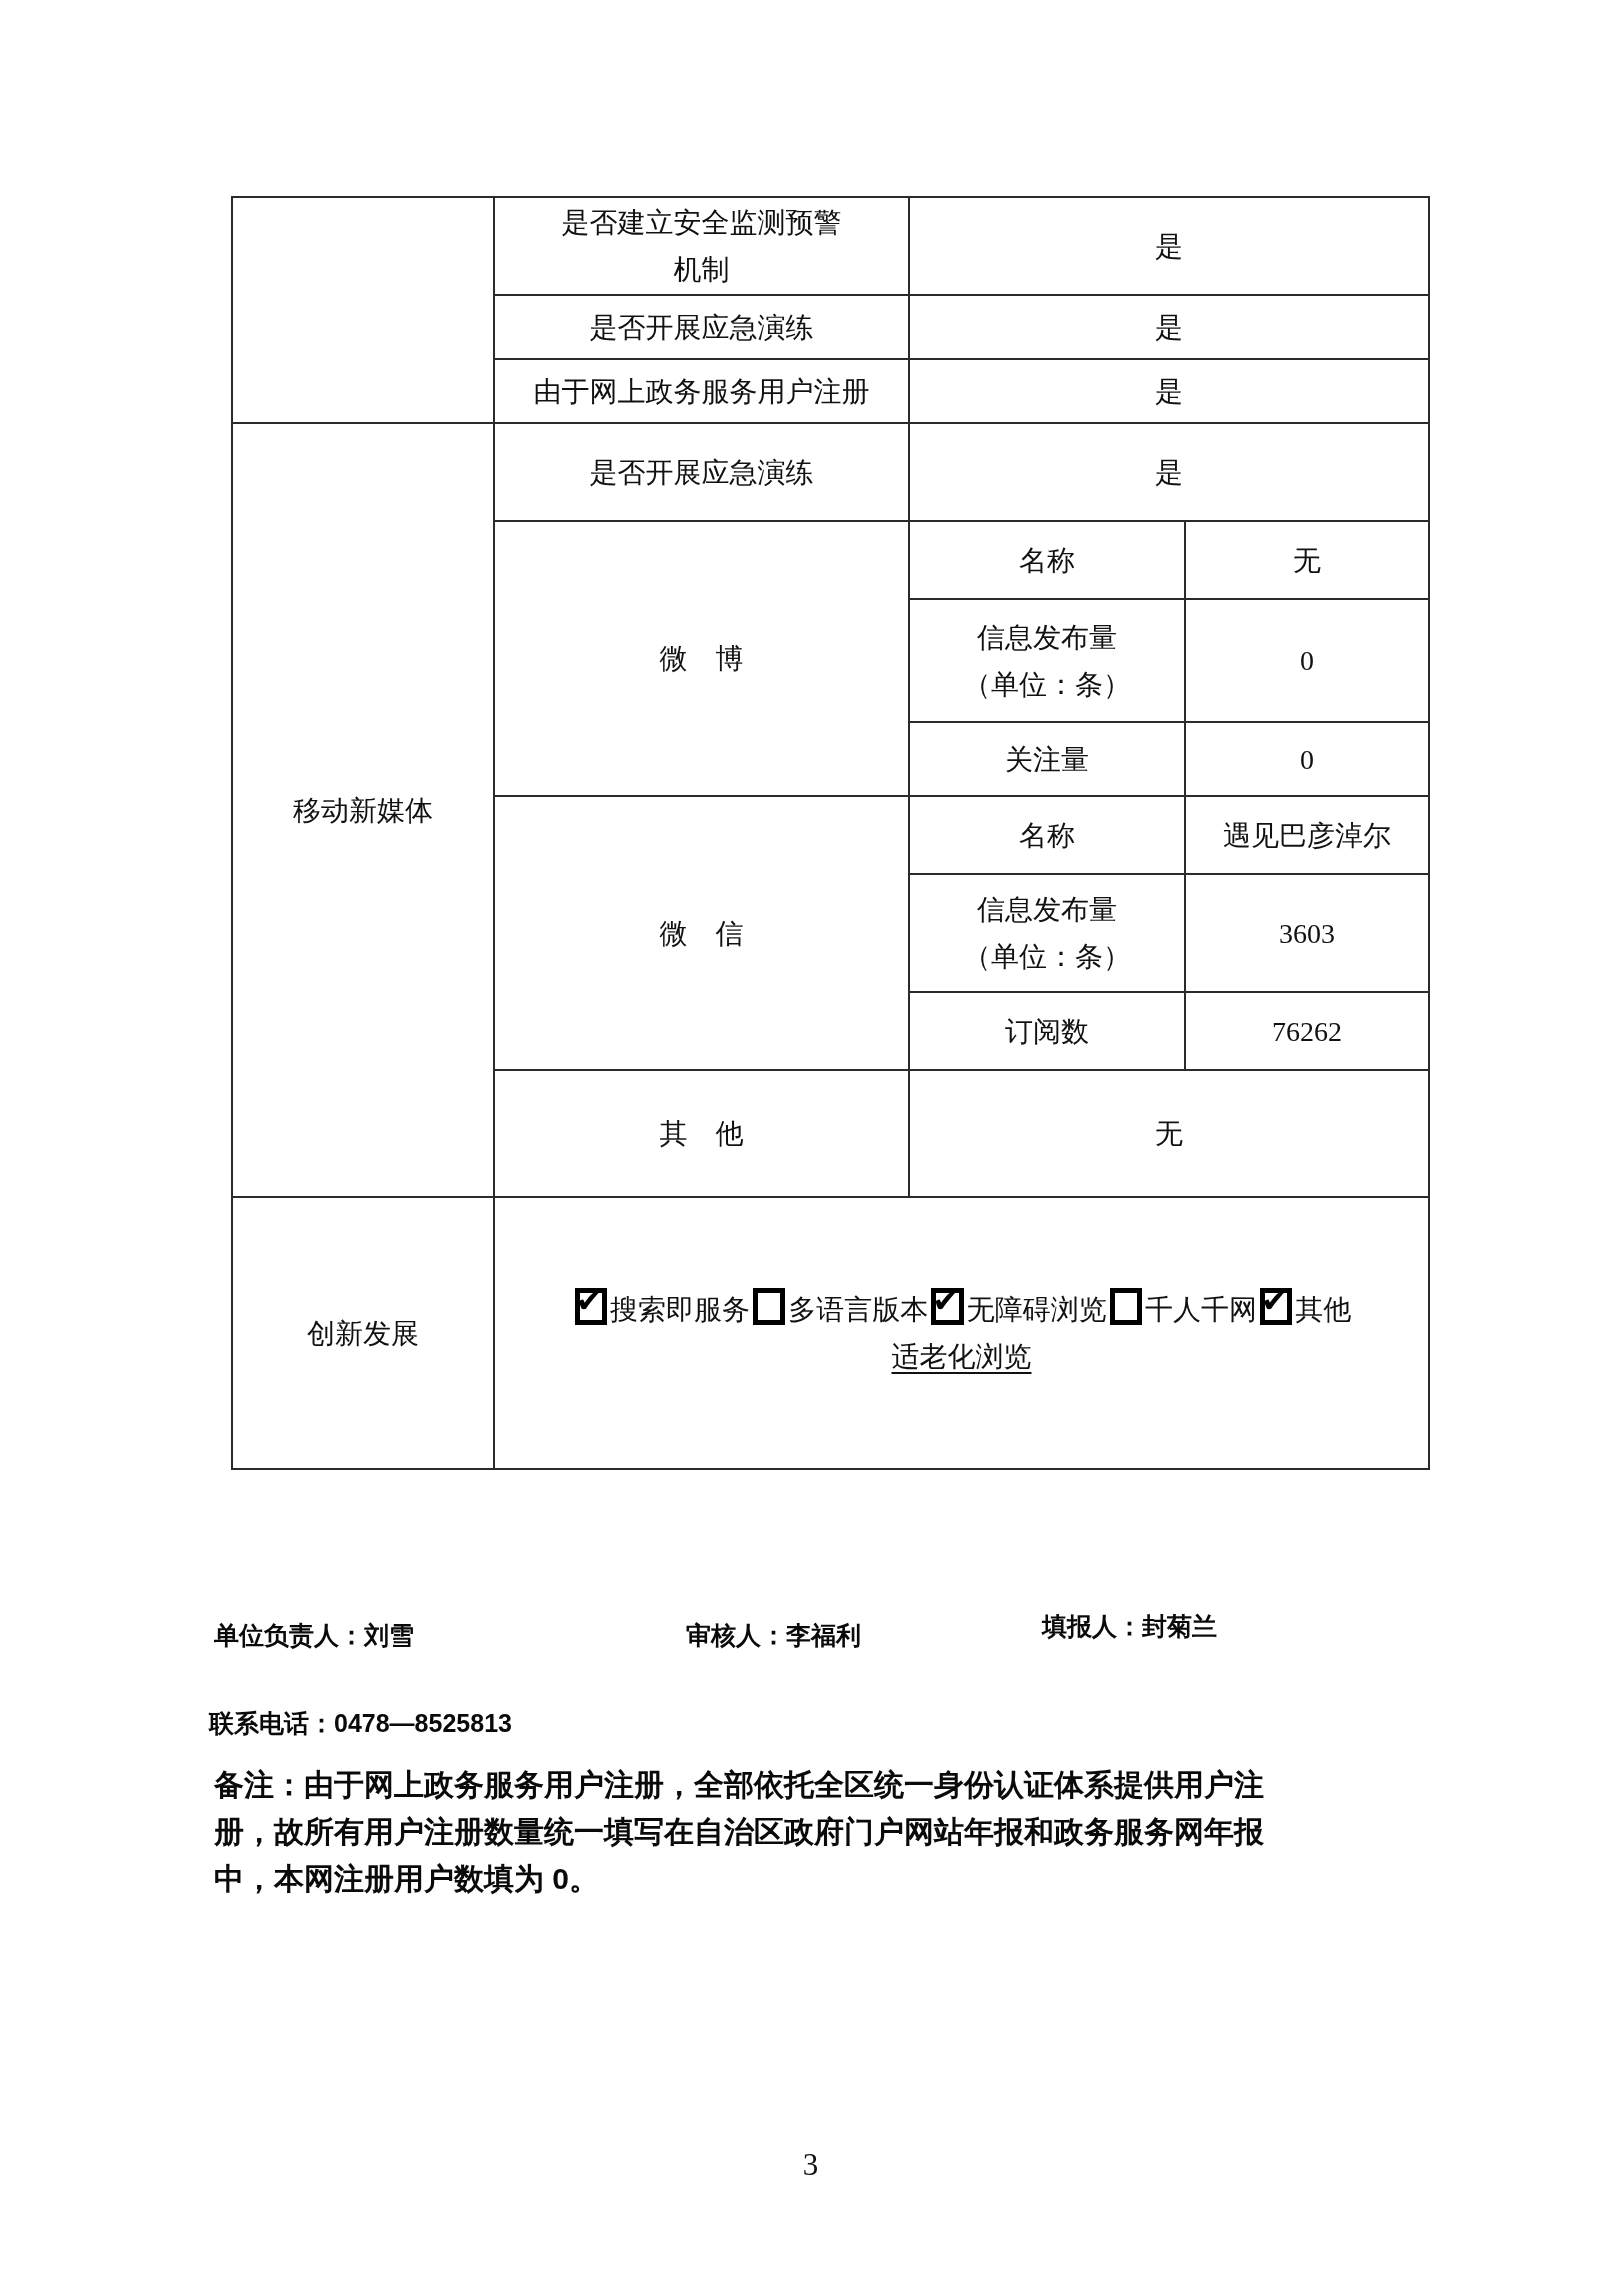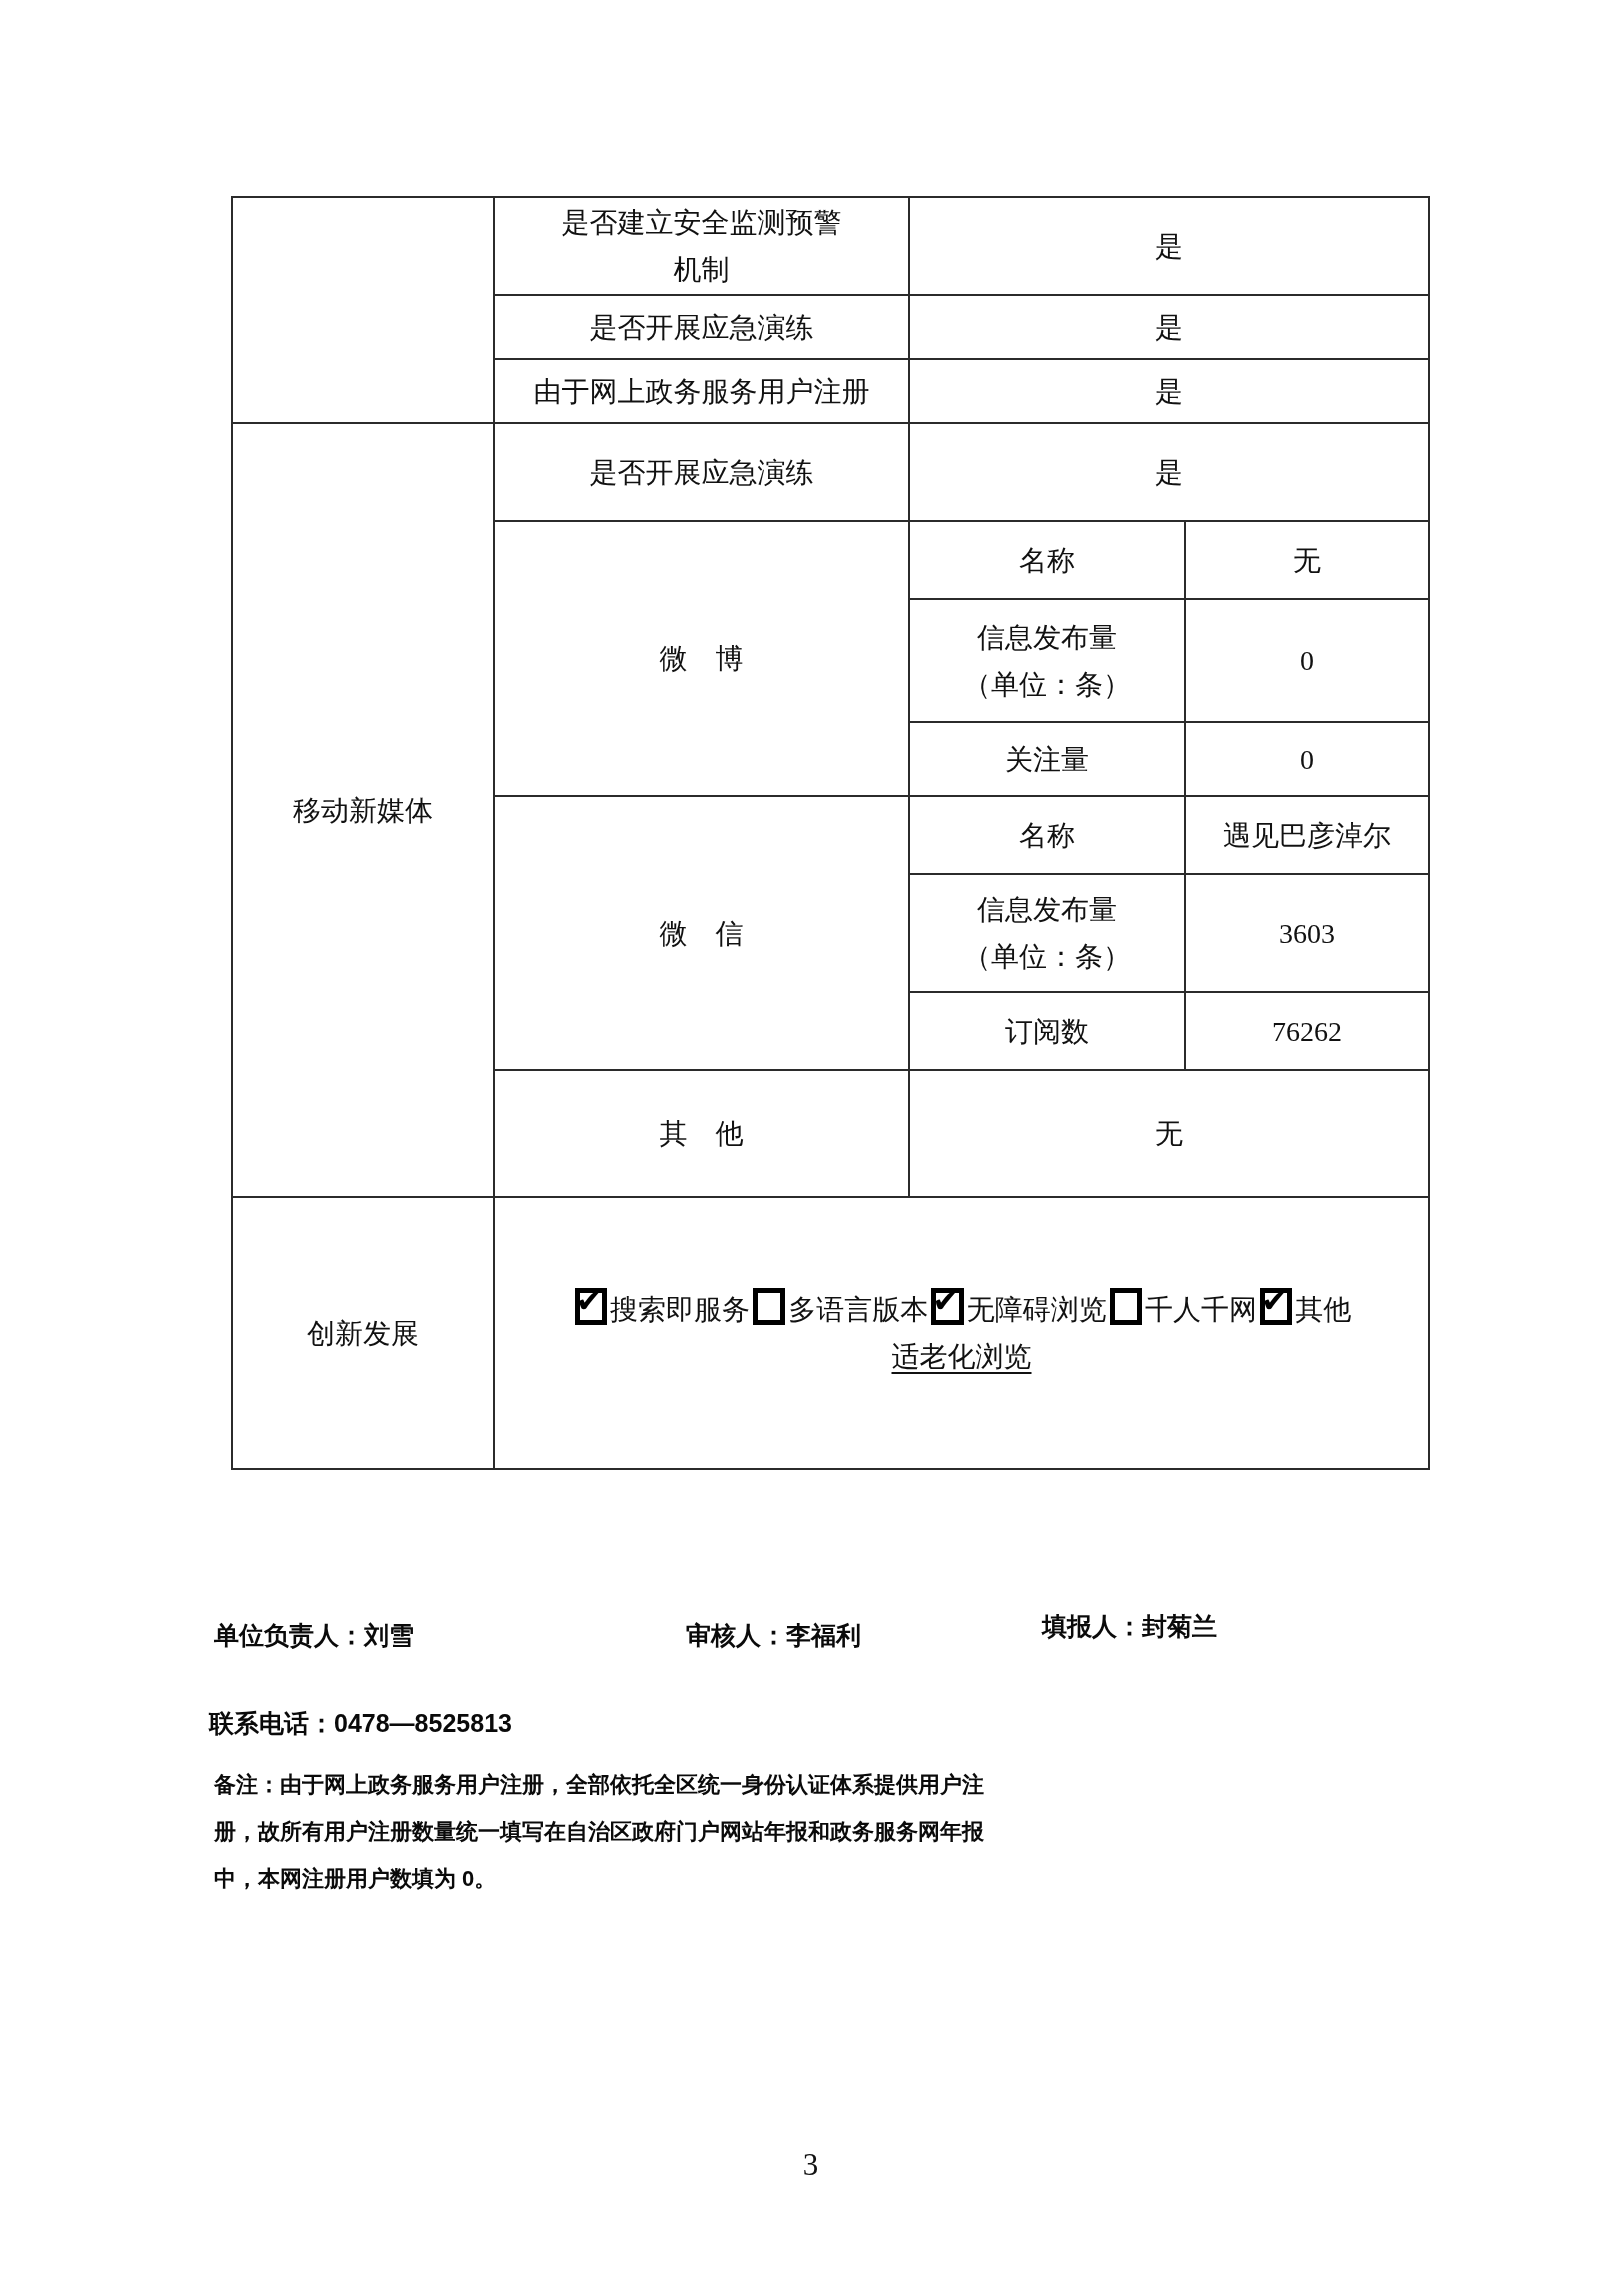--- a/index.html
+++ b/index.html
@@ -34,21 +34,21 @@
     content:"\2714"; position:absolute; left:-3.9px; top:-15.7px;
     font-size:32px; font-weight:bold; color:#000;
     font-family:"DejaVu Sans",sans-serif;
   }
   .underlined { text-decoration:underline; text-underline-offset:5.9px; }
 
   .footer-text {
     position:absolute; font-family:"Liberation Sans","DejaVu Sans",sans-serif;
     font-weight:bold; font-size:25px; color:#0a0a0a; white-space:nowrap;
   }
-  .remark-block { line-height:48px; font-size:22px; }
+  .remark-block { line-height:48px; font-size:30px; }
   .page-number {
     position:absolute; left:0; width:1621px; top:2147px; text-align:center;
     font-size:31px; font-family:"Liberation Serif","DejaVu Serif",serif; color:#111;
   }
 </style>
 </head>
 <body>
 
 <div class="page">
 

